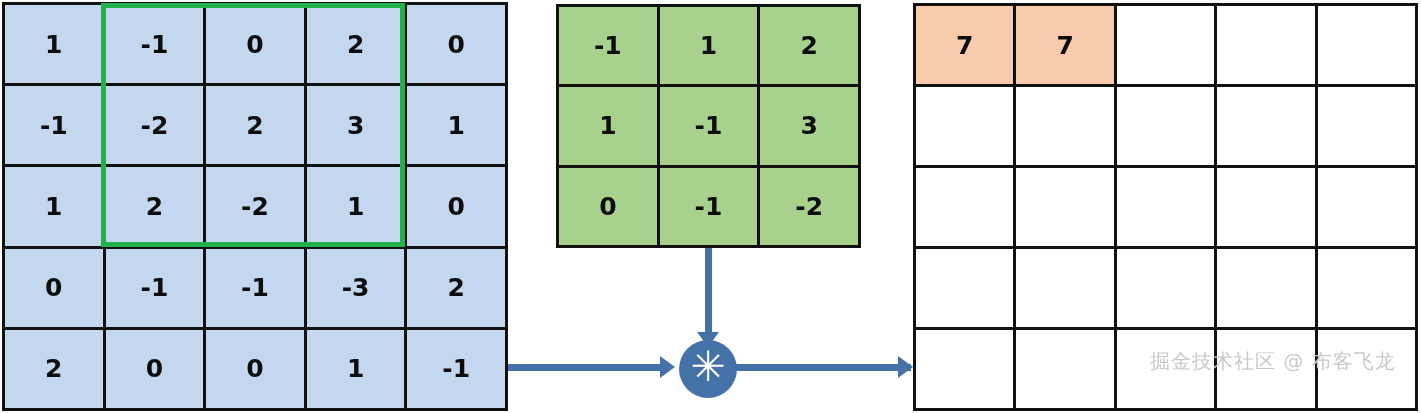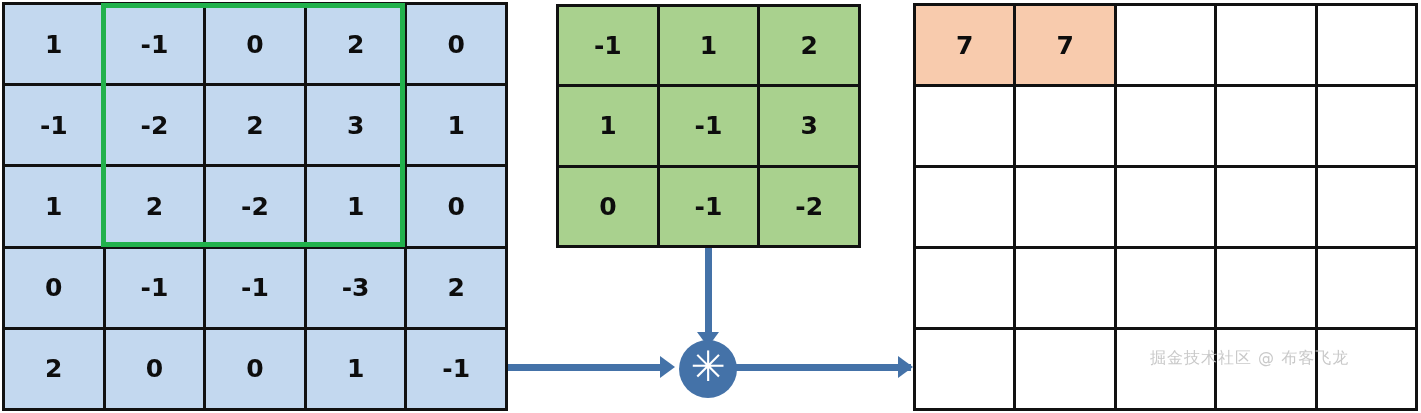--- a/index.html
+++ b/index.html
@@ -170,21 +170,21 @@
     font-weight: bold;
     line-height: 1;
     margin-top: -4px;
   }
 
   
   #watermark {
     position: absolute;
     left: 1150px;
     top: 348px;
-    font-size: 16px;
+    font-size: 20px;
     color: #c9c9c9;
     white-space: nowrap;
     letter-spacing: 1px;
     pointer-events: none;
   }
 </style>
 </head>
 <body>
 
 <div id="stage">

